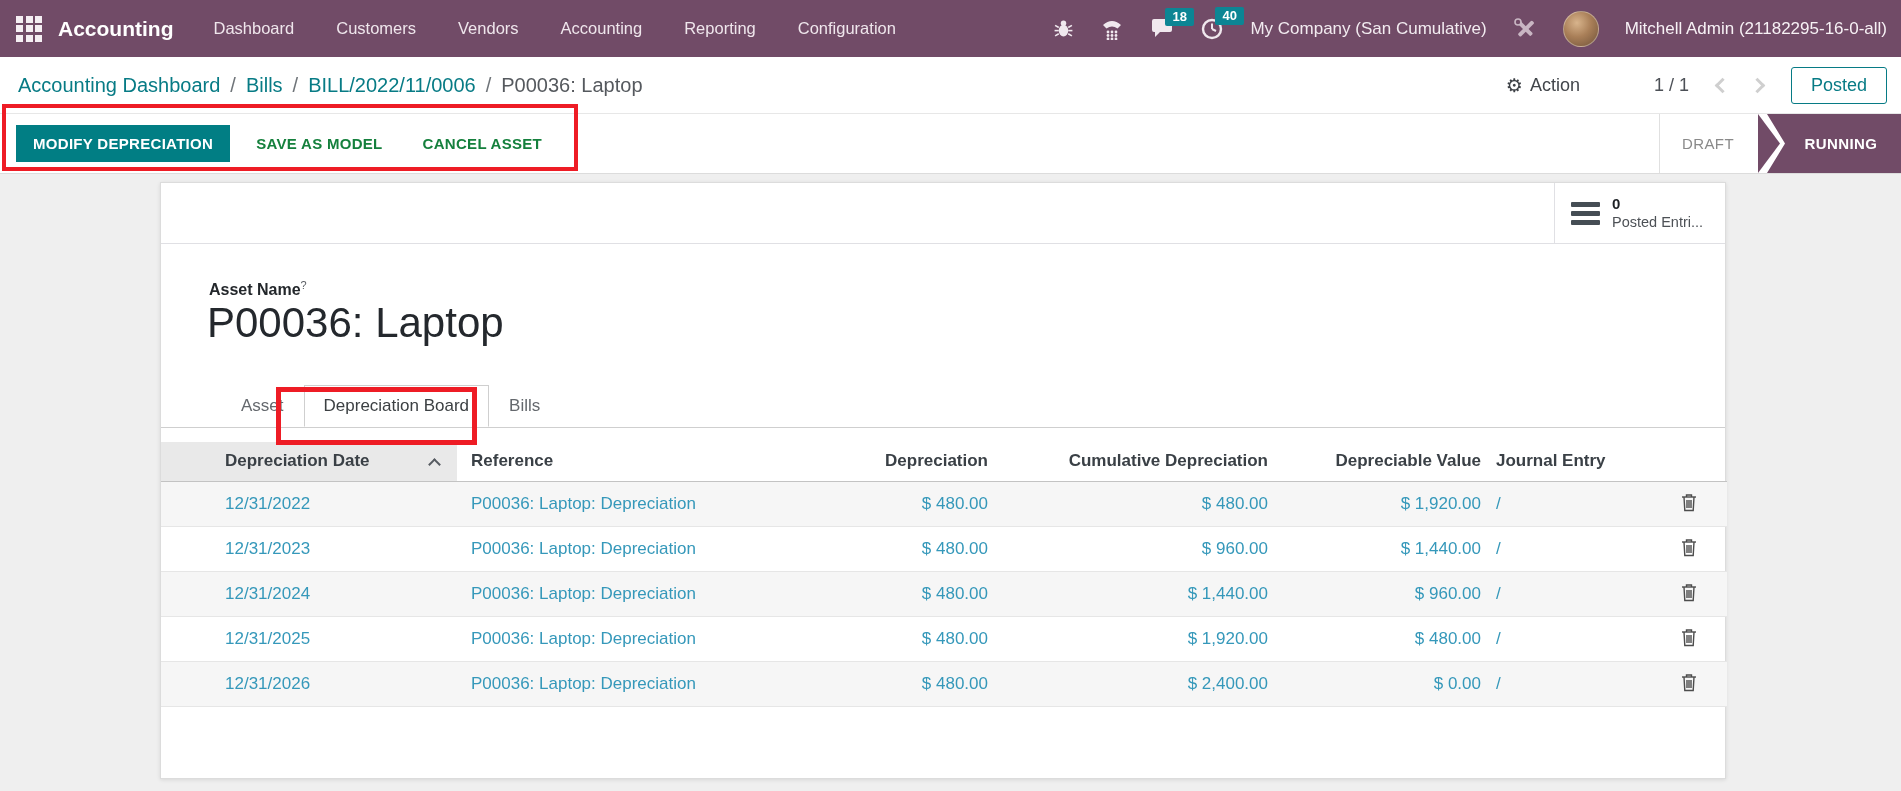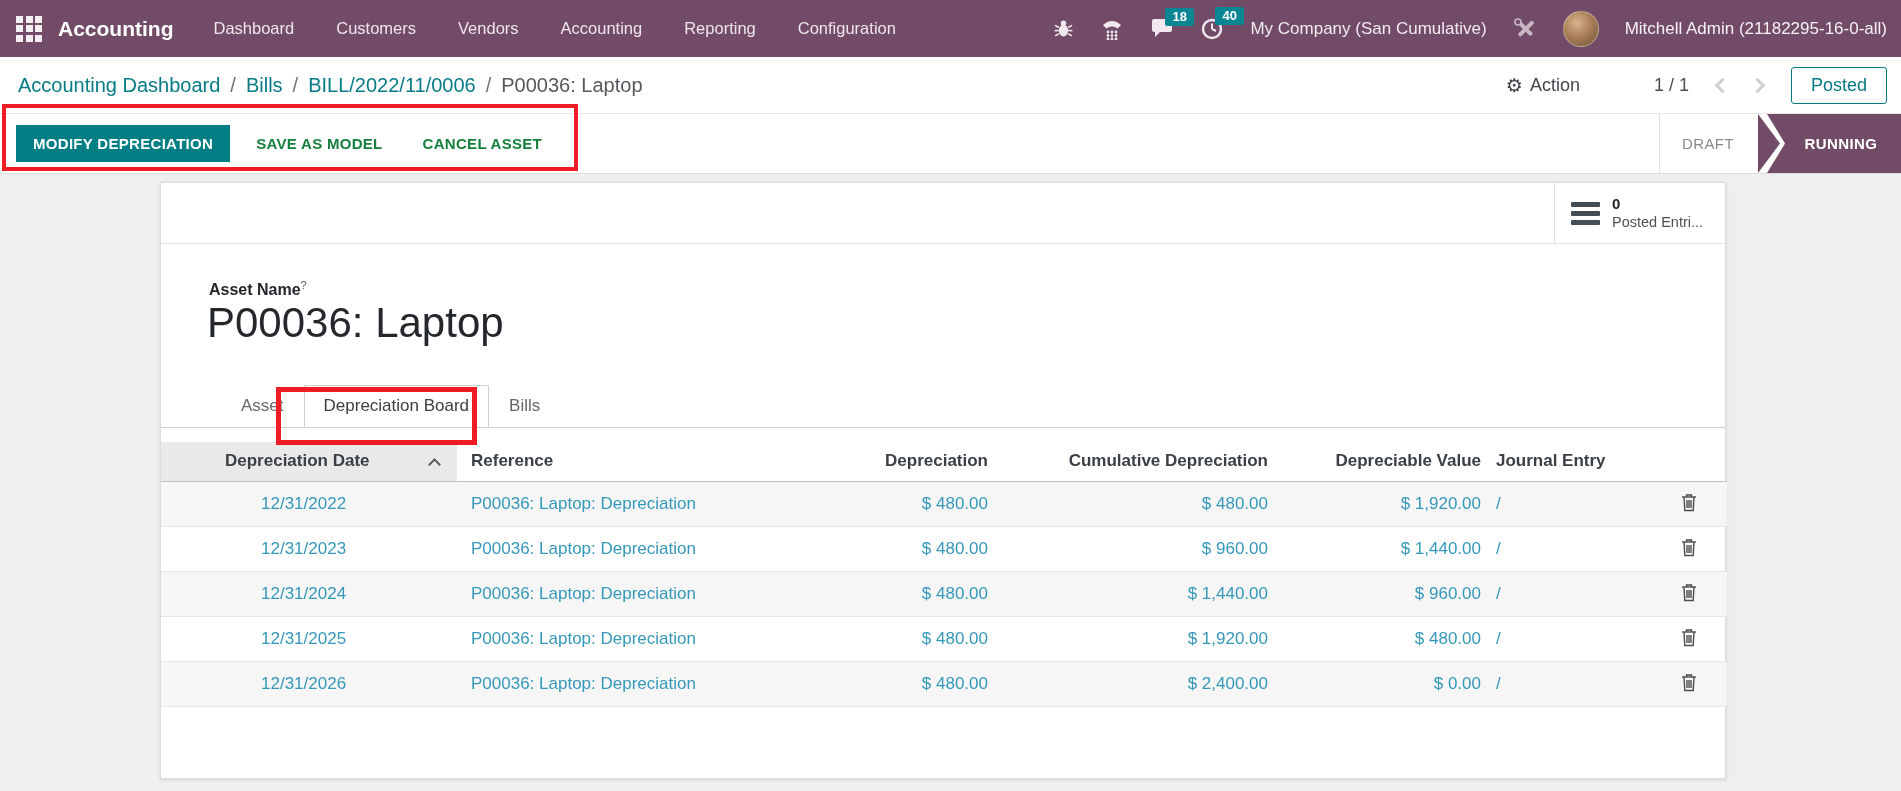--- a/index.html
+++ b/index.html
@@ -90,21 +90,21 @@
   .dep th { height:39px; font-size:17px; font-weight:bold; color:#3a4046; text-align:left;
             border-bottom:1px solid #c3c3c3; white-space:nowrap; overflow:hidden; cursor:pointer; }
   .dep th.sorted { background:#e9e9e9; }
   .dep th.num, .dep td.num { text-align:right; padding-right:3px; }
   .dep th.col-date { padding-left:64px; }
   .dep th.col-ref { padding-left:14px; }
   .dep th.col-journal, .dep td.col-journal { padding-left:12px; }
   .sort-caret { float:right; width:9px; height:9px; border-left:2px solid #565b61; border-top:2px solid #565b61;
                 transform:rotate(45deg); margin:9px 18px 0 0; }
   .dep td { height:45px; font-size:17px; color:#3598ba; white-space:nowrap; overflow:hidden; }
-  .dep td.col-date { padding-left:100px; cursor:pointer; }
+  .dep td.col-date { padding-left:64px; cursor:pointer; }
   .dep td.col-ref { padding-left:14px; cursor:pointer; }
   .dep tbody tr { border-bottom:1px solid #e6e6e6; }
   .dep tbody tr:nth-child(odd) { background:#f6f6f6; }
   .dep td.col-trash { text-align:center; }
   .trash-btn { background:none; border:none; cursor:pointer; padding:2px 4px; }
 
   
   .annotation { position:absolute; border:4px solid #ee1c25; pointer-events:none; z-index:60; }
   .ann-buttons { left:2px; top:104px; width:576px; height:67px; }
   .ann-tab { left:276px; top:387px; width:201px; height:58px; border-width:5px; }

